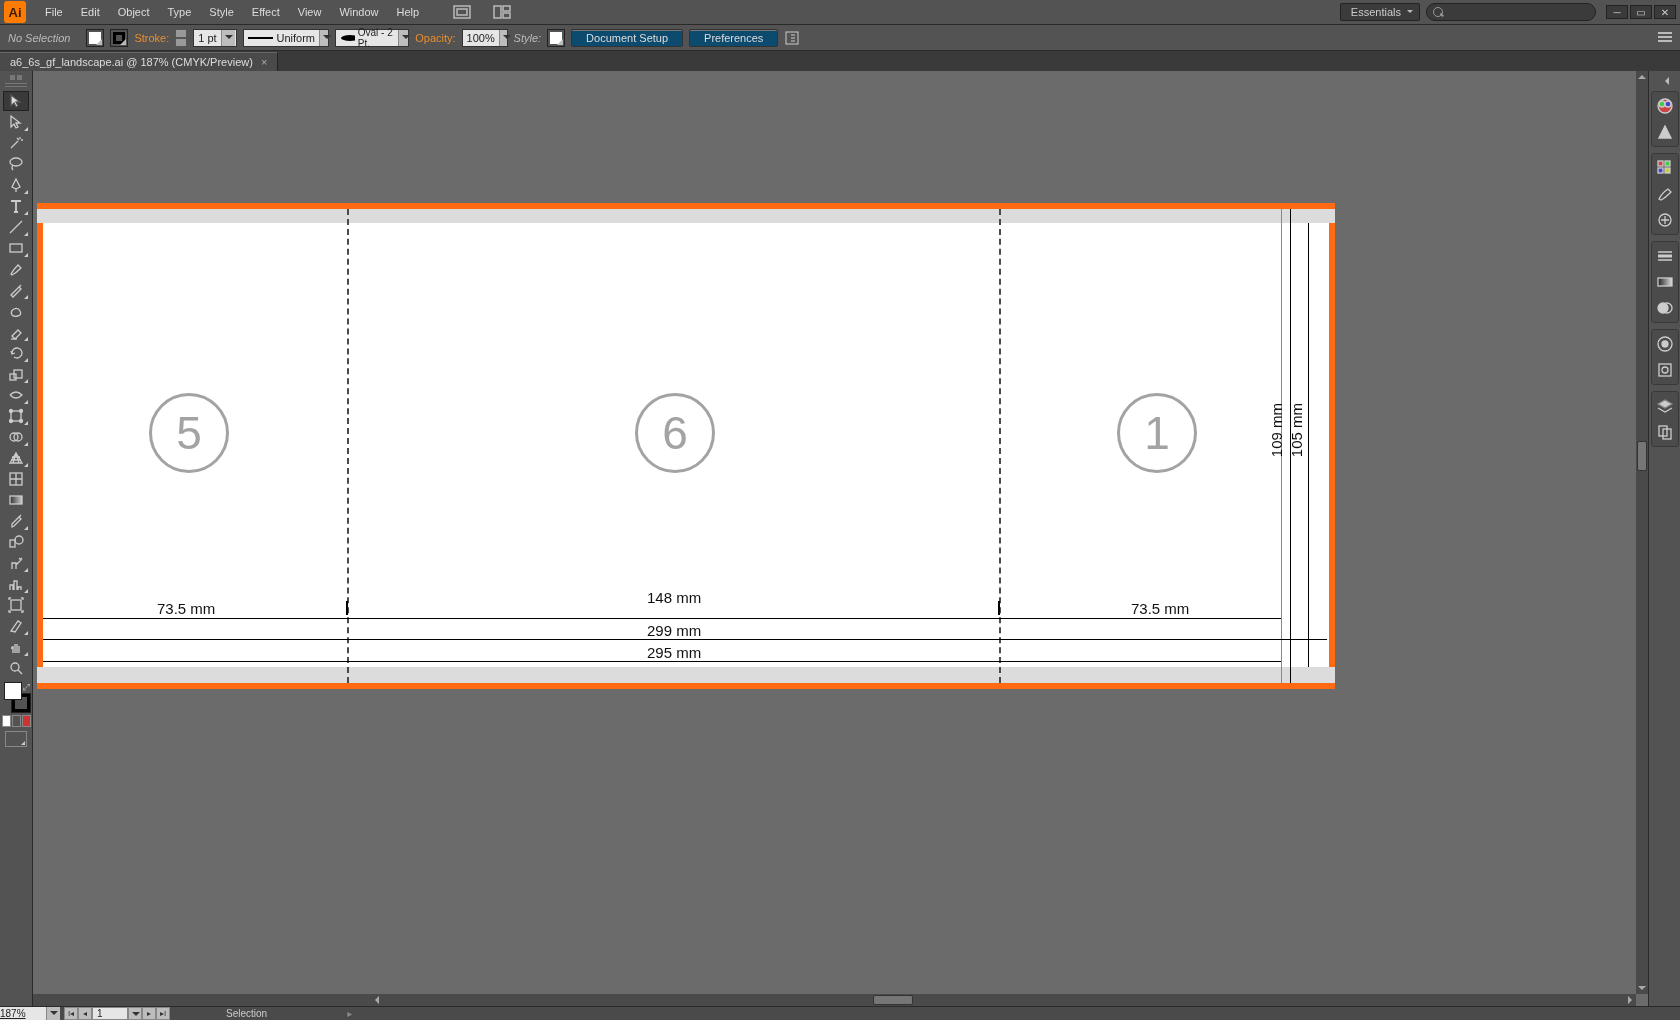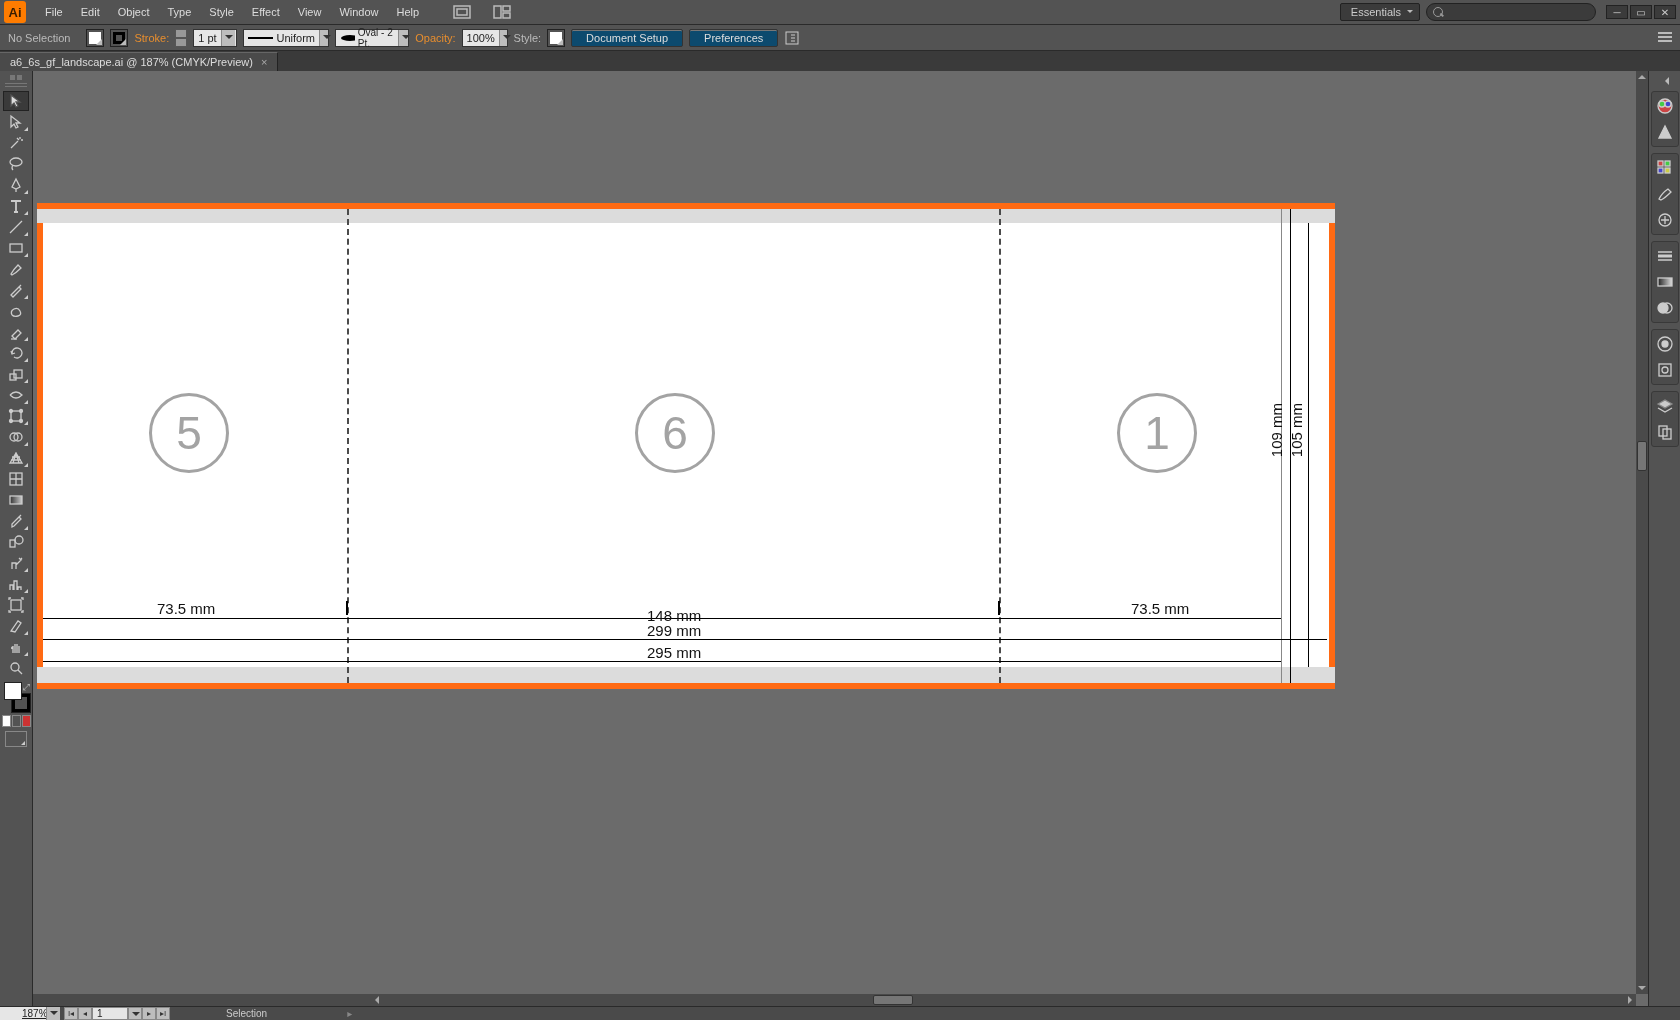--- a/index.html
+++ b/index.html
@@ -15,21 +15,21 @@
 #workspace-switch{ background:#3b3b3b; border:1px solid #222; padding:0 18px 0 10px; height:18px; line-height:16px; position:relative; color:#ccc; margin-right:6px; border-radius:2px;}
 #workspace-switch:after{content:"";position:absolute;right:6px;top:6px;border:3px solid transparent;border-top-color:#bbb;}
 #search-box{ width:170px; height:18px; background:#3b3b3b; border:1px solid #222; border-radius:9px; position:relative; }
 #search-box:before{content:"";position:absolute;left:6px;top:3px;width:8px;height:8px;border:1.5px solid #999;border-radius:50%;}
 #search-box:after{content:"";position:absolute;left:13px;top:10px;width:4px;height:1.5px;background:#999;transform:rotate(45deg);}
 #win-controls{display:flex;gap:2px;margin-left:10px;}
 .win-ctl{width:22px;height:14px;background:#3b3b3b;display:flex;align-items:center;justify-content:center;color:#ccc;font-size:10px;border:1px solid #222;}
 
 
 #control-bar{ height:26px; background:#535353; border-bottom:1px solid #2a2a2a; display:flex; align-items:center; padding:0 8px; gap:6px; }
-.ctrl-label{color:#bbb;}
+.ctrl-label{color:#bbb;font-style:italic;}
 .ctrl-olabel{color:#e88e2e;}
 .swatch{width:18px;height:18px;border:1px solid #222;position:relative;background:#535353;}
 .swatch .inner{position:absolute;inset:2px;}
 .swatch .tri{position:absolute;right:1px;bottom:1px;border:3px solid transparent;border-bottom-color:#bbb;border-right-color:#bbb;}
 .combo{height:18px;background:#e6e6e6;border:1px solid #333;display:flex;align-items:center;color:#222;padding:0 4px;position:relative;}
 .combo .dd{width:14px;height:16px;background:#bdbdbd;border-left:1px solid #888;margin-left:4px;margin-right:-4px;position:relative;}
 .combo .dd:after{content:"";position:absolute;left:3px;top:5px;border:4px solid transparent;border-top-color:#333;}
 .stepper{width:12px;height:18px;display:flex;flex-direction:column;}
 .stepper div{flex:1;background:#999;border:1px solid #555;position:relative;}
 .ctrl-btn{height:18px;background:#0c4a6e;border:1px solid #333;border-radius:2px;color:#ddd;padding:0 14px;display:flex;align-items:center;box-shadow:inset 0 1px 0 #777;}
@@ -82,21 +82,21 @@
 
 #rightdock{width:32px;background:#535353;border-left:1px solid #2a2a2a;display:flex;flex-direction:column;align-items:center;padding-top:6px;gap:6px;}
 #rightdock .grp{border:1px solid #393939;border-radius:3px;padding:4px 2px;display:flex;flex-direction:column;gap:6px;background:#4b4b4b;}
 #rightdock .picon{width:22px;height:20px;display:flex;align-items:center;justify-content:center;}
 #rightdock .picon svg{width:18px;height:18px;stroke:#ccc;fill:none;stroke-width:1.3;}
 #rightdock .collapse{width:10px;height:8px;display:flex;align-items:center;justify-content:center;}
 #rightdock .collapse:after{content:"";border:4px solid transparent;border-right-color:#bbb;}
 
 
 #statusbar{position:absolute;left:0;right:0;bottom:0;height:14px;background:#4a4a4a;border-top:1px solid #2a2a2a;display:flex;align-items:center;font-size:10px;color:#ccc;}
-#statusbar .zoom{width:46px;background:#e6e6e6;color:#222;padding-left:22px;height:13px;line-height:13px;text-decoration:underline;}
+#statusbar .zoom{width:46px;background:#e6e6e6;color:#222;padding-left:0;height:13px;line-height:13px;text-decoration:underline;}
 #statusbar .dd{width:14px;height:13px;background:#bdbdbd;position:relative;border-left:1px solid #888;}
 #statusbar .dd:after{content:"";position:absolute;left:3px;top:4px;border:4px solid transparent;border-top-color:#333;}
 #statusbar .nav{display:flex;align-items:center;margin-left:4px;}
 #statusbar .nav .nbtn{width:14px;height:13px;background:#bdbdbd;border:1px solid #888;display:flex;align-items:center;justify-content:center;color:#333;font-size:8px;}
 #statusbar .nav .pg{width:36px;height:13px;background:#e6e6e6;color:#222;padding-left:4px;line-height:11px;border:1px solid #888;}
 #statusbar .status-txt{margin-left:56px;}
 
 
 #artboard{position:absolute;left:4px;top:132px;width:1298px;height:486px;}
 .bleed{position:absolute;inset:0;border:6px solid #ff6a13;}
@@ -415,21 +415,21 @@
         <div class="foldline" style="left:1244px;border-left-style:solid;border-left-width:1px;border-color:#888;"></div>
 
         <div class="circ" style="left:112px;top:190px;">5</div>
         <div class="circ" style="left:598px;top:190px;">6</div>
         <div class="circ" style="left:1080px;top:190px;">1</div>
 
         <div class="dimline" style="left:6px;top:415px;width:1238px;"></div>
         <div class="tick" style="left:309px;top:398px;"></div>
         <div class="tick" style="left:961px;top:398px;"></div>
         <div class="dim" style="left:120px;top:397px;">73.5 mm</div>
-        <div class="dim" style="left:610px;top:404px;">148 mm</div>
+        <div class="dim" style="left:610px;top:386px;">148 mm</div>
         <div class="dim" style="left:1094px;top:397px;">73.5 mm</div>
 
         <div class="dimline" style="left:6px;top:436px;width:1284px;"></div>
         <div class="dim" style="left:610px;top:419px;">299 mm</div>
         <div class="dimline" style="left:6px;top:458px;width:1238px;"></div>
         <div class="dim" style="left:610px;top:441px;">295 mm</div>
 
         <div class="dim vflip" style="right:50px;top:200px;">109 mm</div>
         <div class="dim vflip" style="right:30px;top:200px;">105 mm</div>
         <div style="position:absolute;right:44px;top:6px;bottom:6px;width:1px;background:#000;"></div>

